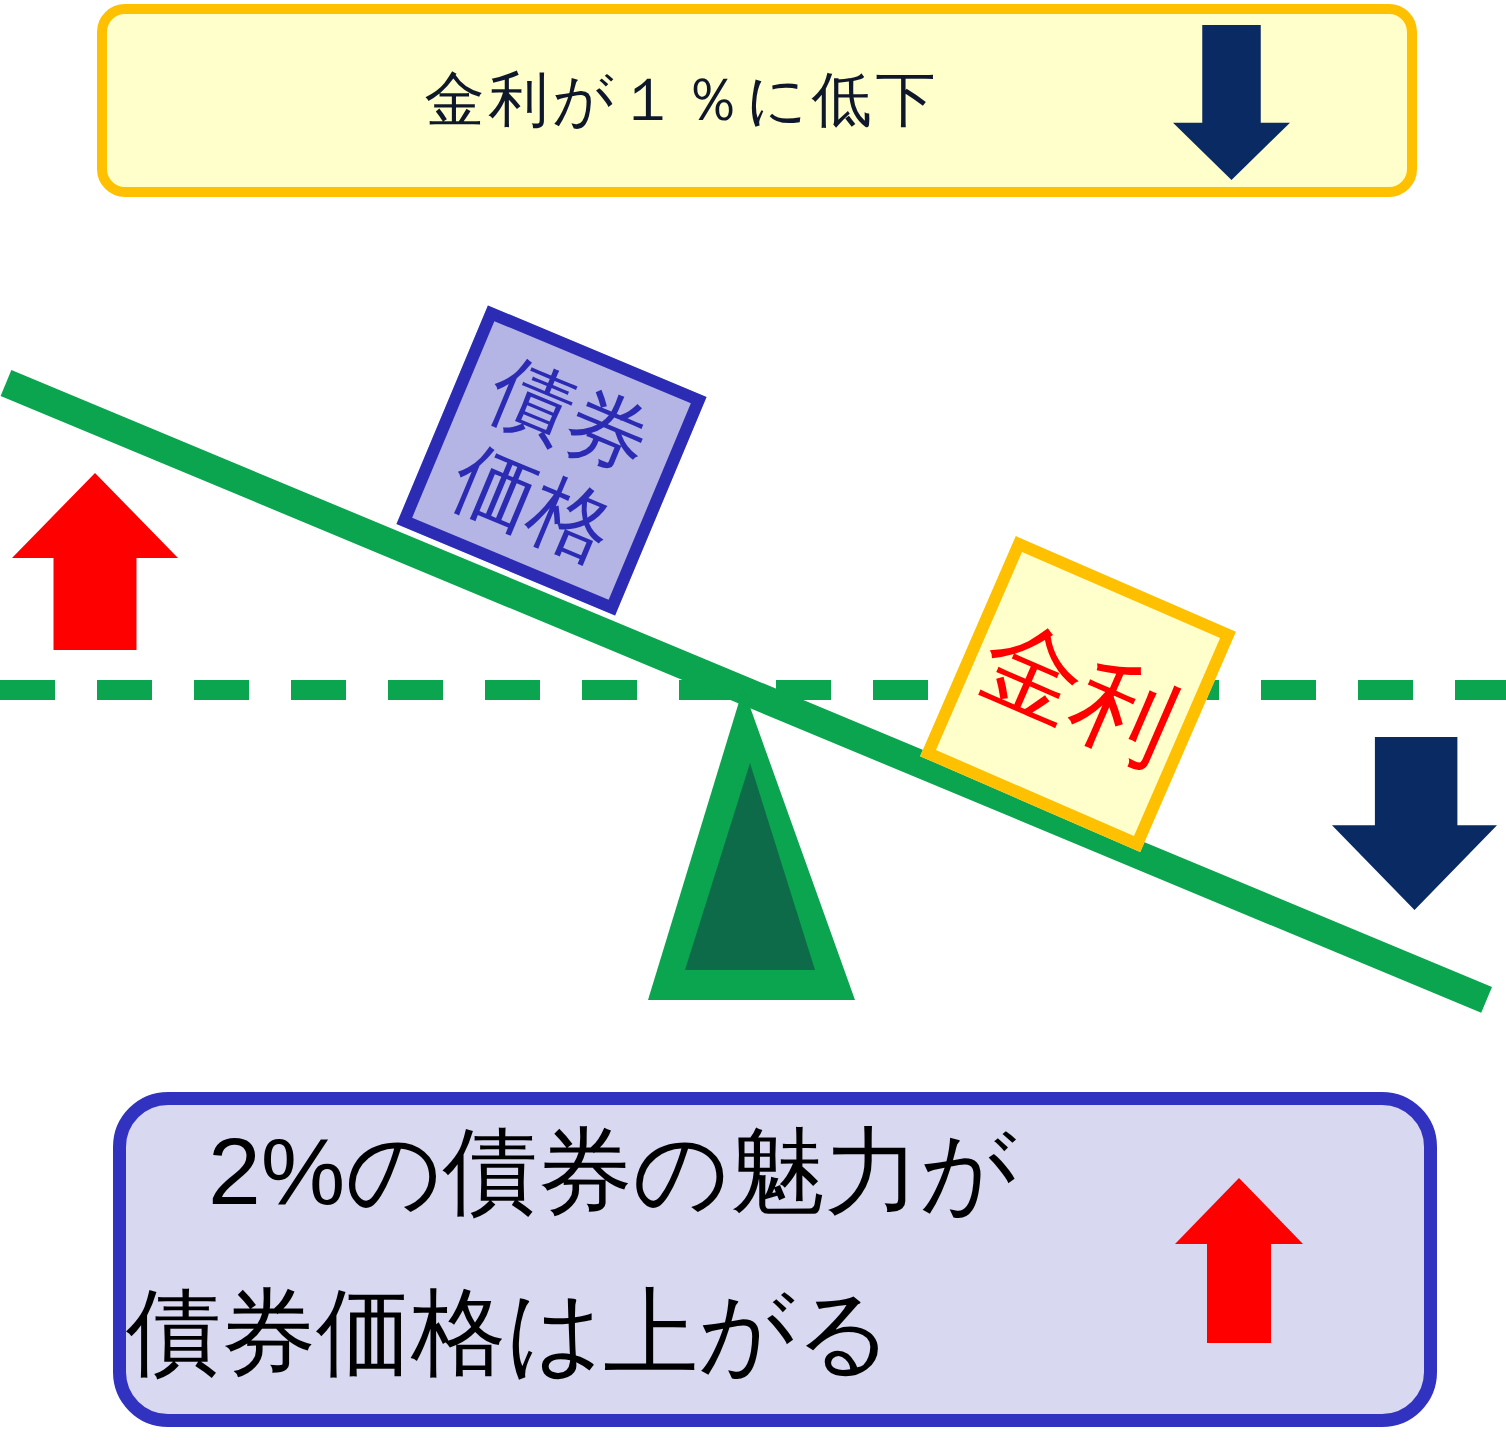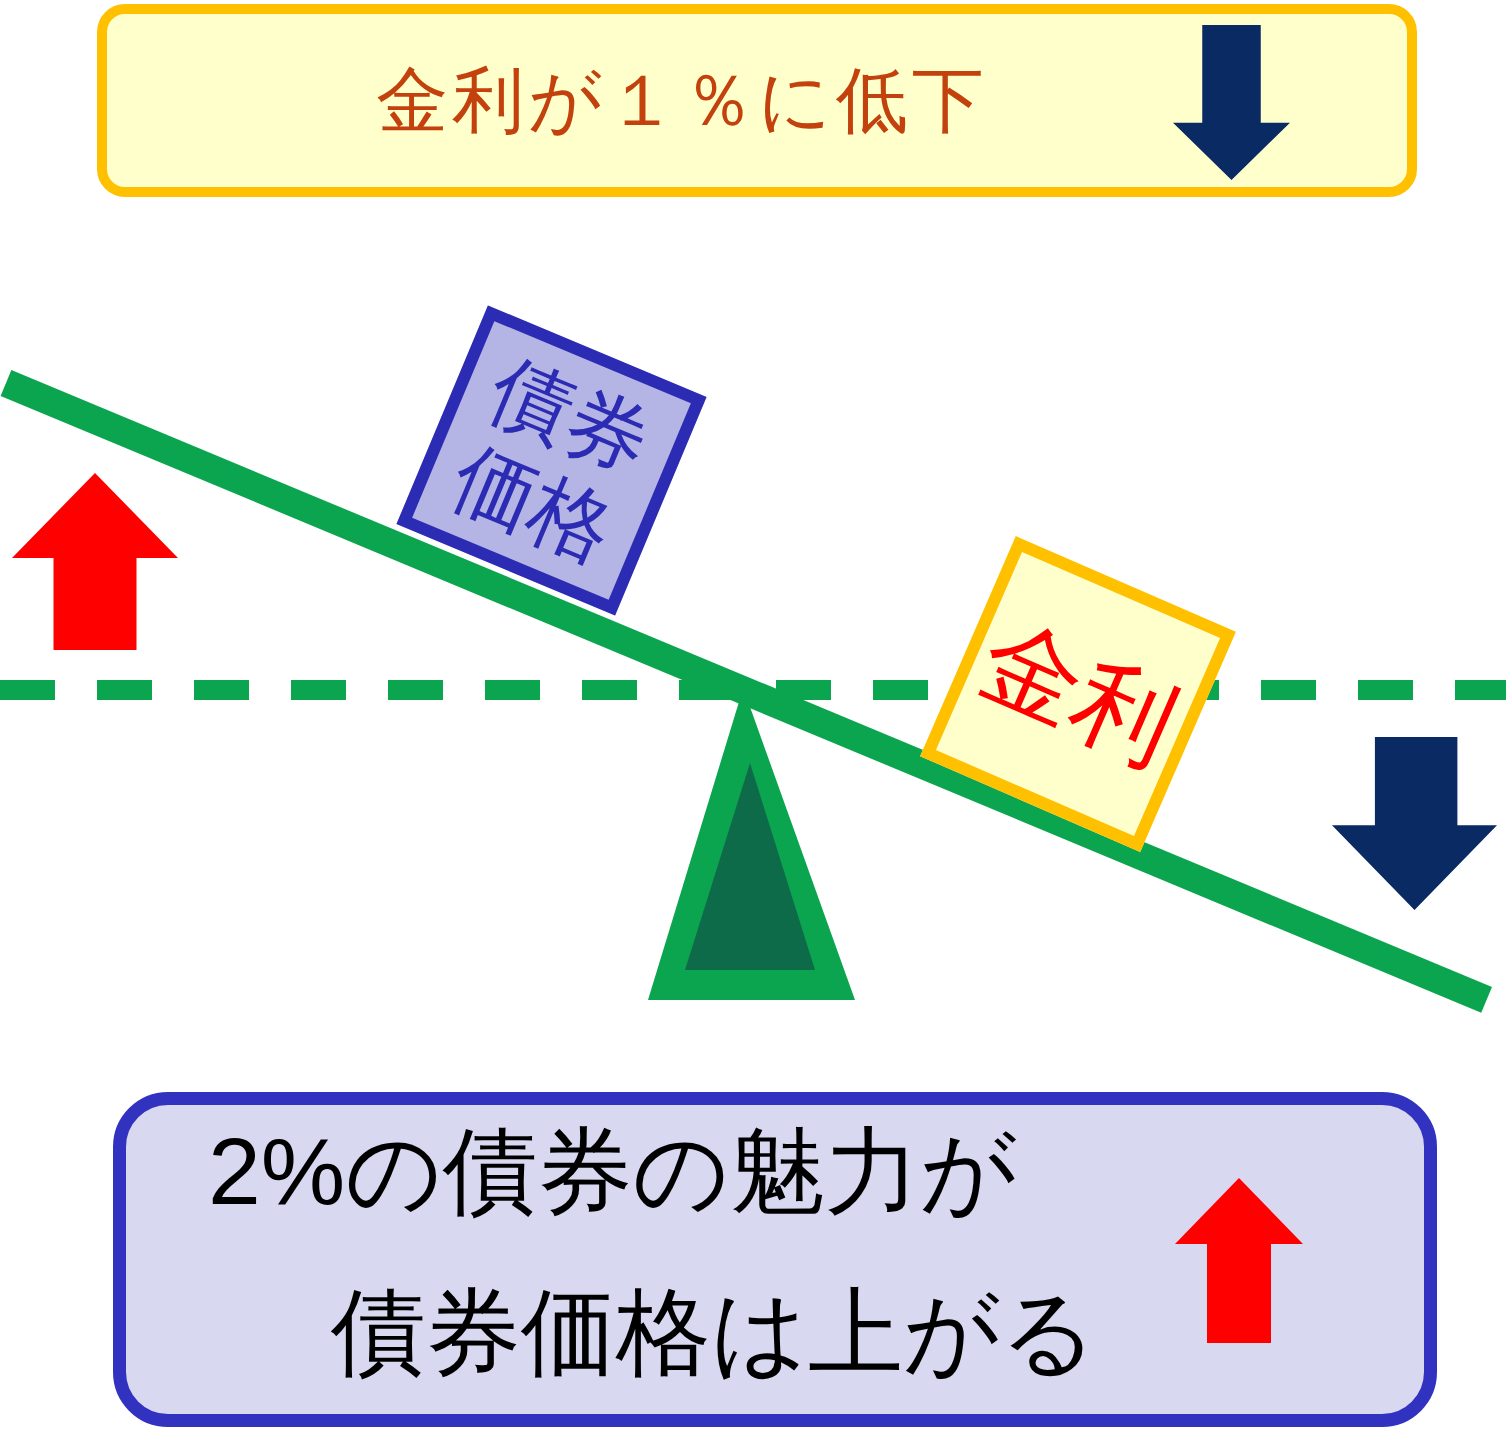--- a/index.html
+++ b/index.html
@@ -19,23 +19,23 @@
     left: 97px; top: 4px;
     width: 1300px; height: 173px;
     background: #FFFFCC;
     border: 10px solid #FFC000;
     border-radius: 28px;
     display: flex;
     align-items: center;
     justify-content: center;
   }
   .top-banner-text {
-    font-size: 72px;
+    font-size: 60px;
     letter-spacing: 4px;
-    color: #c2410c;
+    color: #0f172a;
     padding-right: 150px;
     white-space: nowrap;
     font-family: Liberation Mono, monospace;
   }
 
   .result-banner {
     position: absolute;
     left: 113px; top: 1092px;
     width: 1298px; height: 309px;
     background: #D8D8F0;
@@ -46,23 +46,22 @@
     position: absolute;
     left: 208px; top: 1117px;
     display: flex;
     align-items: center;
     white-space: nowrap;
   }
   .result-line1-black { font-size: 95px; line-height: 1.15; color: #000000; }
   .result-line1-red   { font-size: 160px; line-height: 1; color: #FF0000; }
   .result-line2 {
     position: absolute;
-    left: 113px; top: 1278px;
+    left: 126px; top: 1278px;
     width: 1202px;
-    text-align: center;
     font-size: 95px;
     line-height: 1.15;
     color: #000000;
     white-space: nowrap;
   }
 
   
   .dashed-baseline {
     position: absolute;
     left: 0; top: 680px;

